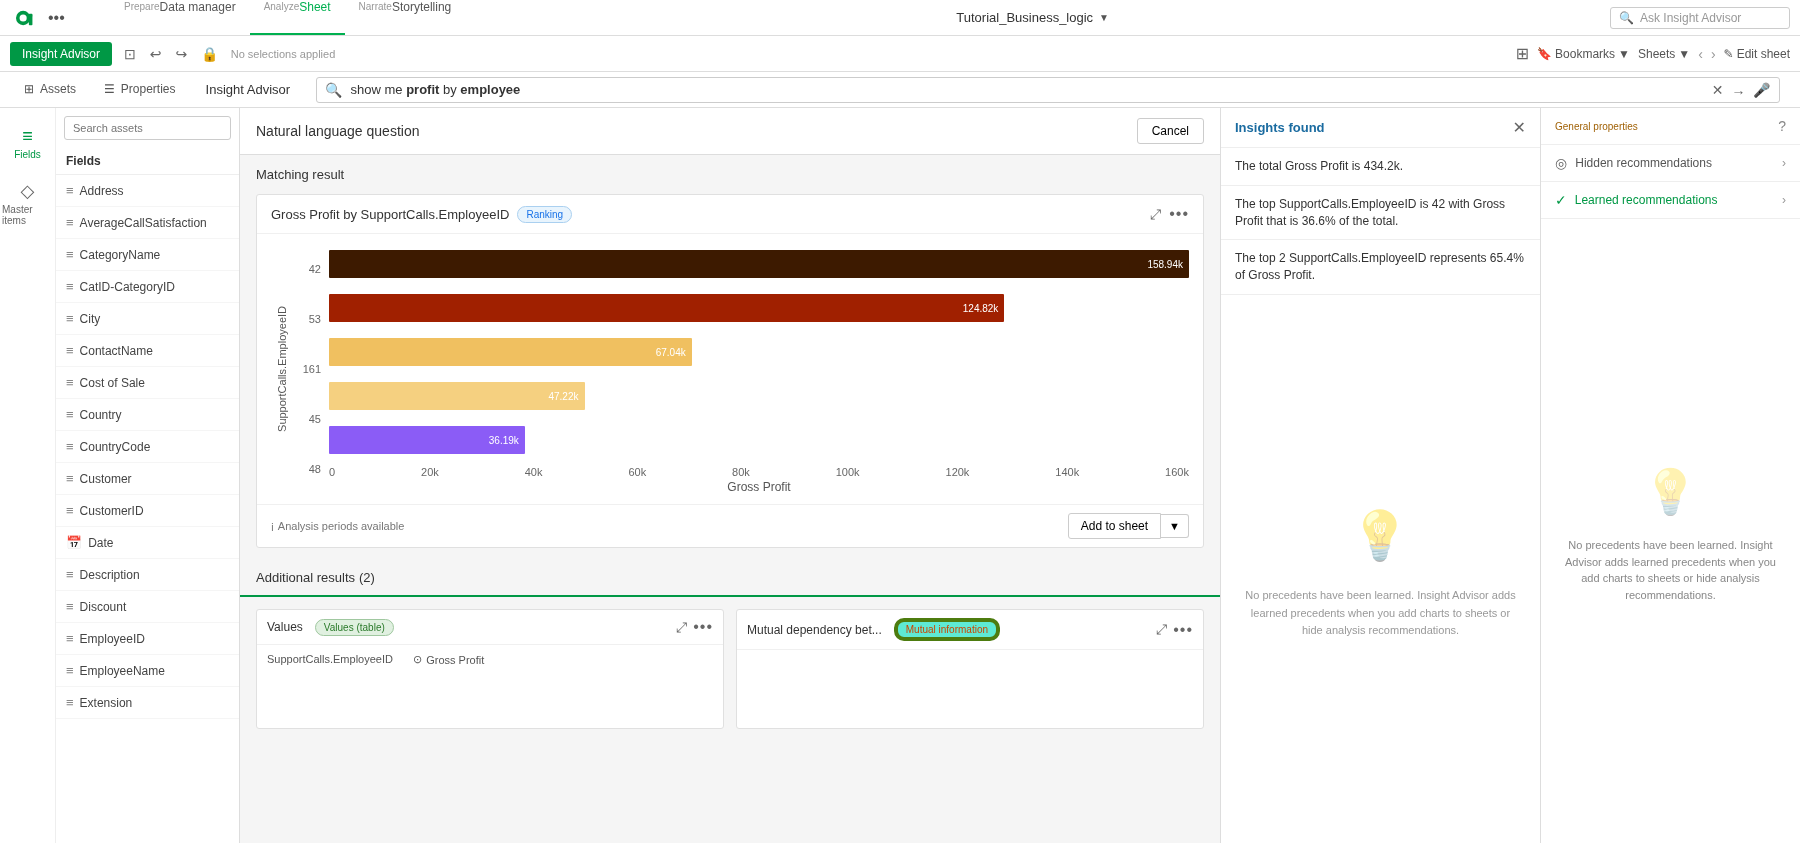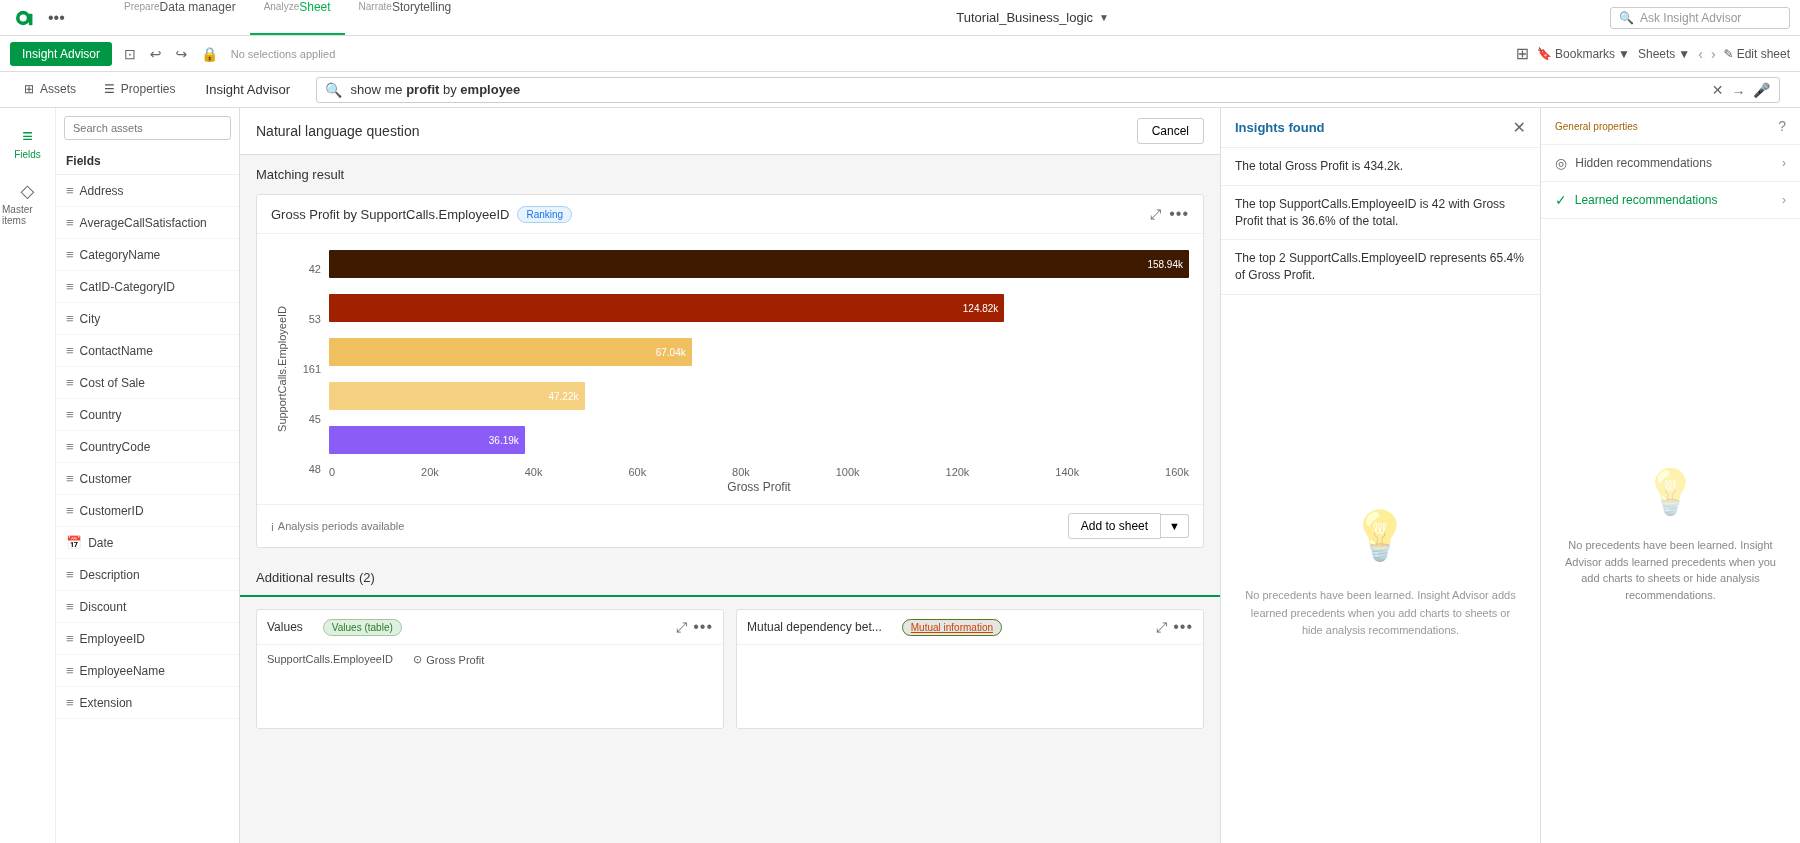--- a/index.html
+++ b/index.html
@@ -96,21 +96,21 @@
     .cancel-btn { border: 1px solid #ccc; background: #fff; padding: 5px 14px; border-radius: 3px; font-size: 12px; cursor: pointer; }
     .matching-result { padding: 12px 16px; font-size: 13px; font-weight: 500; color: #333; }
 
     
     .chart-card { background: #fff; margin: 0 16px 12px; border: 1px solid #e0e0e0; border-radius: 3px; }
     .chart-header { display: flex; align-items: center; padding: 10px 14px; gap: 8px; border-bottom: 1px solid #f0f0f0; }
     .chart-title { font-size: 13px; font-weight: 500; color: #333; }
     .badge { padding: 2px 8px; border-radius: 10px; font-size: 10px; font-weight: 500; }
     .badge-ranking { background: #e8f4fd; color: #1a73e8; border: 1px solid #aad0f0; }
     .badge-values { background: #e0f0e0; color: #2a7a2a; border: 1px solid #a0c8a0; }
-    .badge-mutual { background: #e5e5e5; color: #cc4400; border: 1px solid #4d7c0f; text-decoration: underline; }
+    .badge-mutual { background: #5eead4; color: #cc4400; border: 4px solid #4d7c0f; }
     .chart-actions { margin-left: auto; display: flex; gap: 8px; }
     .chart-action-btn { font-size: 14px; color: #666; cursor: pointer; background: none; border: none; }
     .chart-body { padding: 10px 14px; }
     .chart-footer { display: flex; align-items: center; justify-content: space-between; padding: 8px 14px; border-top: 1px solid #f0f0f0; }
     .chart-footer-info { font-size: 11px; color: #777; display: flex; align-items: center; gap: 4px; }
     .add-to-sheet-btn { display: flex; align-items: center; gap: 0; }
     .add-to-sheet-main { border: 1px solid #ccc; background: #fff; padding: 5px 12px; border-radius: 3px 0 0 3px; font-size: 12px; cursor: pointer; }
     .add-to-sheet-arrow { border: 1px solid #ccc; border-left: none; background: #fff; padding: 5px 8px; border-radius: 0 3px 3px 0; font-size: 11px; cursor: pointer; }
 
     
@@ -132,21 +132,21 @@
     .right-panel-section.active-section { color: #009845; }
     .right-panel-section.active-section .right-panel-section-icon { color: #009845; }
     .right-panel-body { flex: 1; display: flex; flex-direction: column; align-items: center; justify-content: center; padding: 20px; text-align: center; color: #888; font-size: 11px; line-height: 1.5; }
 
     
     .additional-results-header { padding: 10px 16px; display: flex; align-items: center; gap: 4px; border-bottom: 2px solid #009845; }
     .additional-results-label { font-size: 13px; font-weight: 500; color: #333; }
     .additional-results-count { font-size: 13px; color: #333; }
     .additional-cards { display: flex; gap: 12px; padding: 12px 16px; }
     .mini-card { flex: 1; background: #fff; border: 1px solid #e0e0e0; border-radius: 3px; min-height: 120px; }
-    .mini-card-header { display: flex; align-items: center; padding: 8px 10px; gap: 20px; border-bottom: 1px solid #f0f0f0; }
+    .mini-card-header { display: flex; align-items: center; padding: 8px 10px; gap: 12px; border-bottom: 1px solid #f0f0f0; }
     .mini-card-title { font-size: 12px; font-weight: 500; color: #333; }
     .mini-card-body { padding: 8px 10px; font-size: 11px; color: #888; }
     .mini-card-cols { display: flex; gap: 20px; padding: 8px 10px; font-size: 11px; color: #555; }
 
     
     .sidebar-list::-webkit-scrollbar { width: 4px; }
     .sidebar-list::-webkit-scrollbar-thumb { background: #bbb; border-radius: 2px; }
 
     
     .dots-menu { font-size: 16px; color: #666; cursor: pointer; letter-spacing: 1px; }

